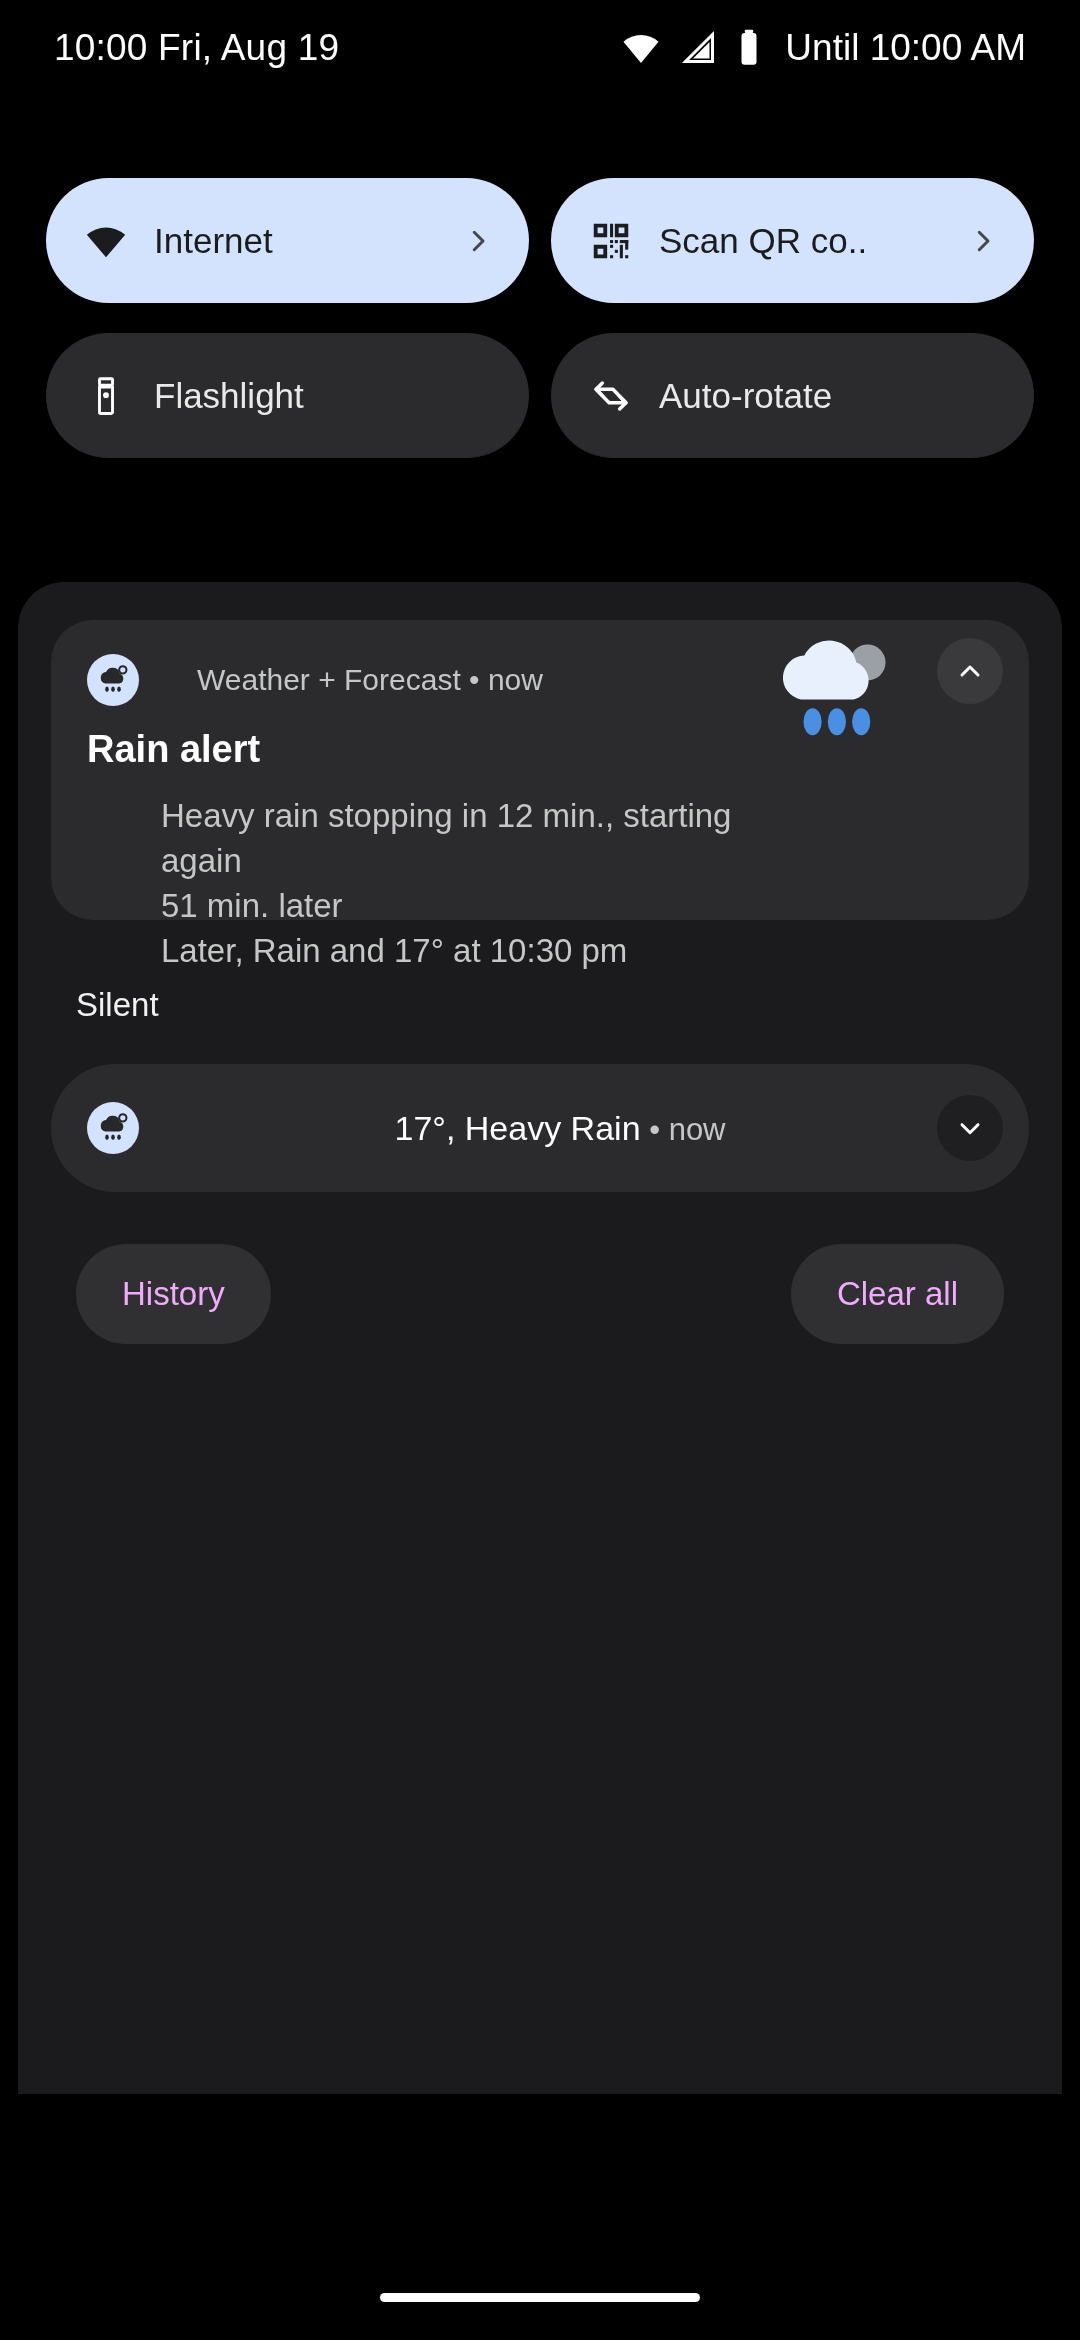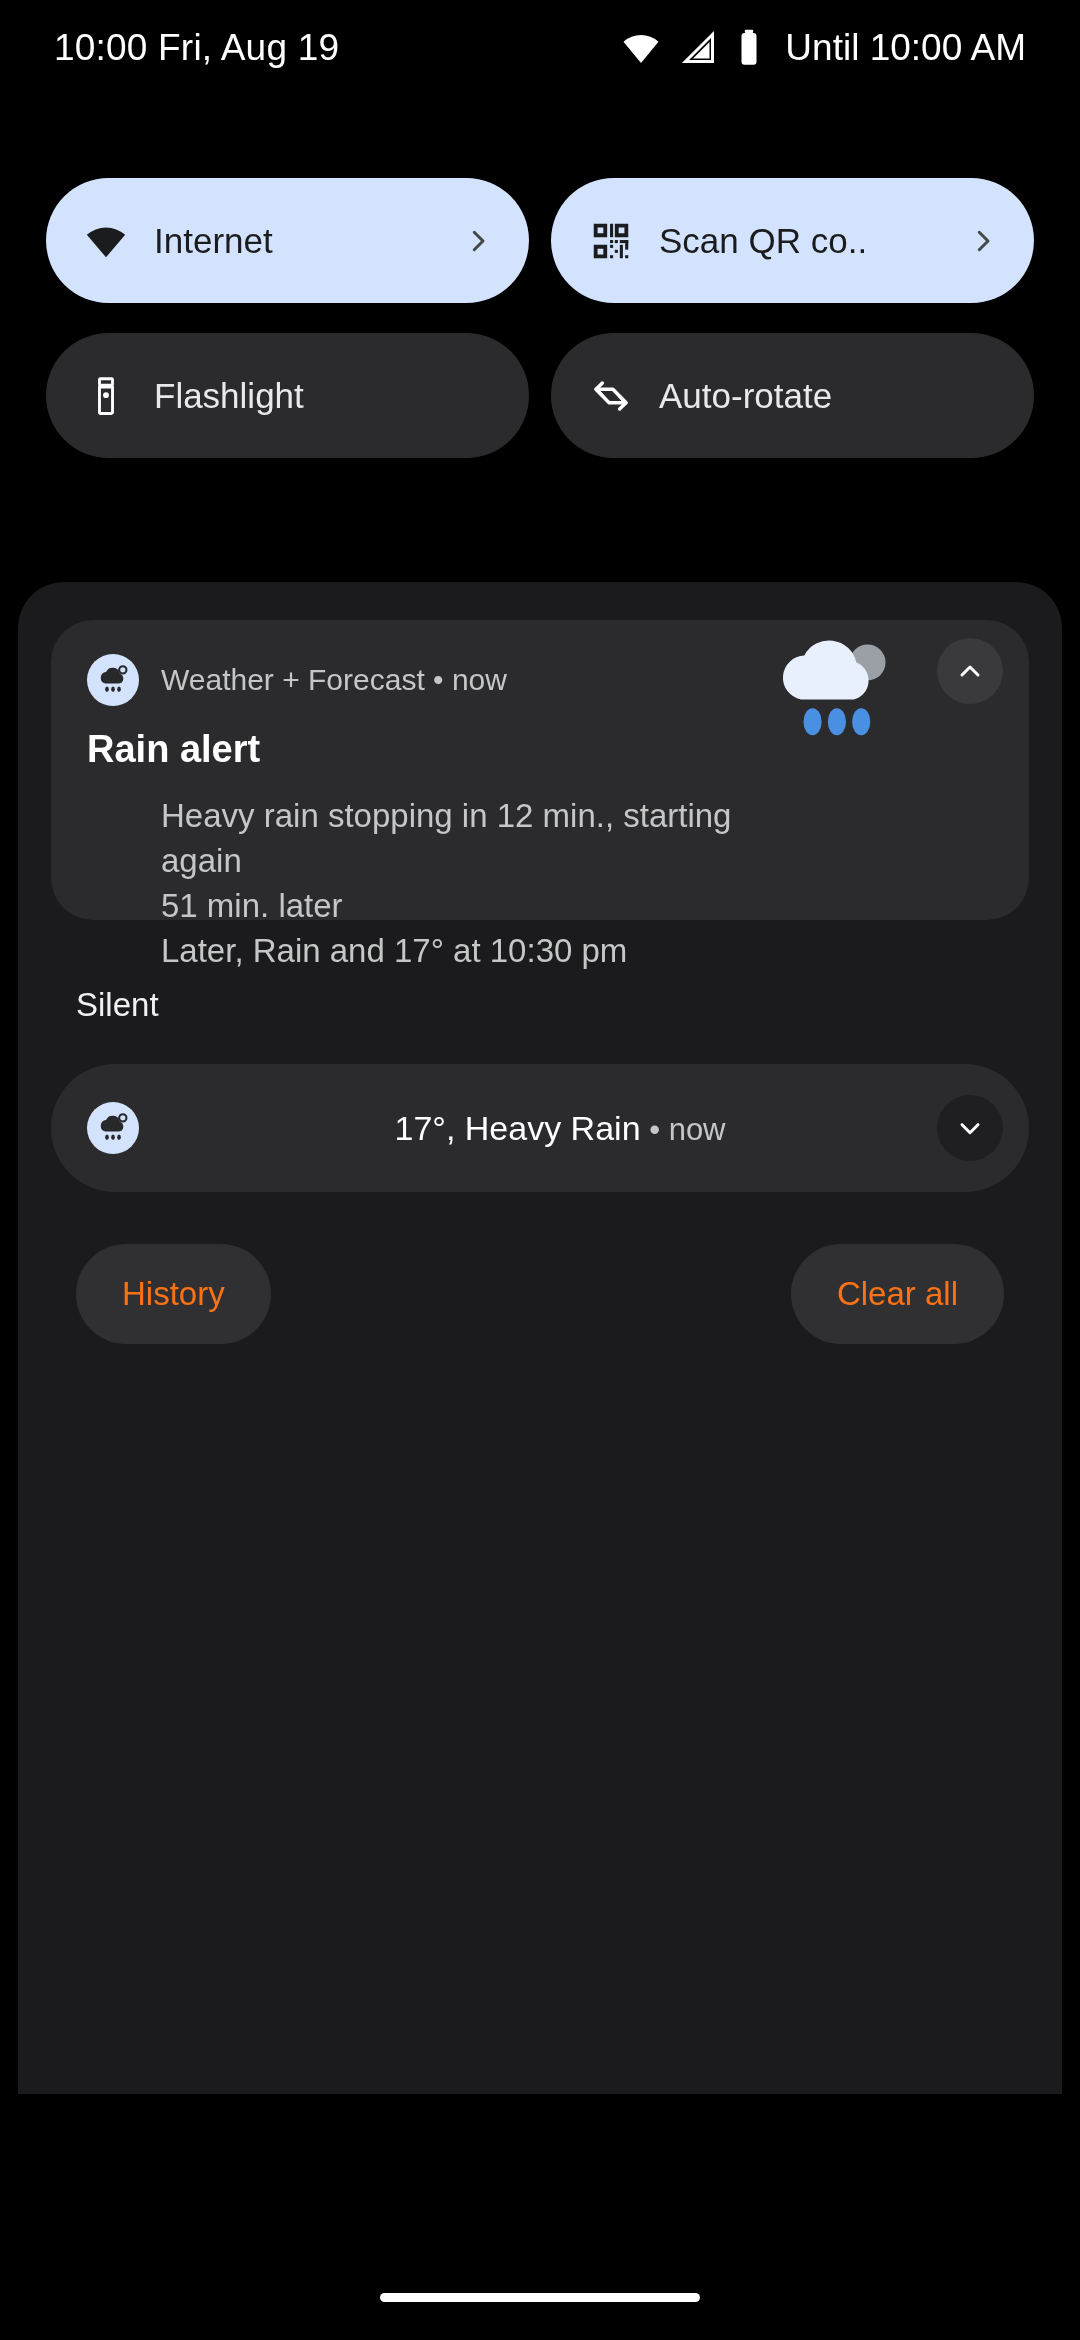--- a/index.html
+++ b/index.html
@@ -62,21 +62,21 @@
     border-radius:46px 46px 0 0;
   }
 
   
   .notif-big{
     position:absolute; top:38px; left:33px;
     width:978px; height:300px;
     background:#2b2b2e; border-radius:42px;
     padding:34px 36px 0 36px;
   }
-  .notif-head{ display:flex; align-items:center; height:52px; }
+  .notif-head{ display:flex; align-items:center; height:52px;gap:36px; }
   .app-avatar{
     width:52px; height:52px; min-width:52px;
     border-radius:50%; background:#d3e3fd;
     display:flex; align-items:center; justify-content:center;
     margin-right:22px;
   }
   .notif-app{
     font-size:30px; color:#c4c7c5; white-space:nowrap;
   }
   .notif-title{
@@ -125,21 +125,21 @@
     display:flex; align-items:center; justify-content:center;
   }
 
   
   .footer-btns{
     position:absolute; top:662px; left:58px; width:928px;
     display:flex; justify-content:space-between;
   }
   .pill-btn{
     height:100px; border-radius:50px;
-    background:#303033; color:#f97316;
+    background:#303033; color:#f0abfc;
     font-size:33px;
     display:flex; align-items:center; justify-content:center;
     padding:0 46px;
   }
 
   
   .home-ind{
     position:absolute; bottom:38px; left:50%;
     transform:translateX(-50%);
     width:320px; height:9px; border-radius:5px;

